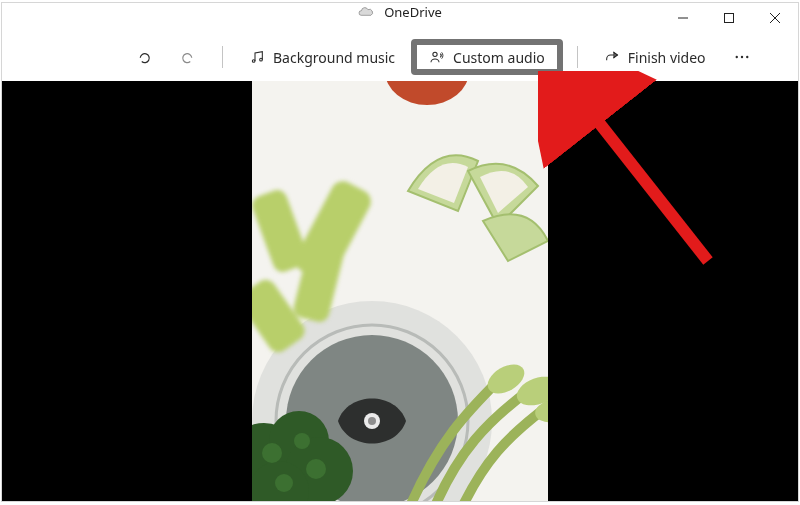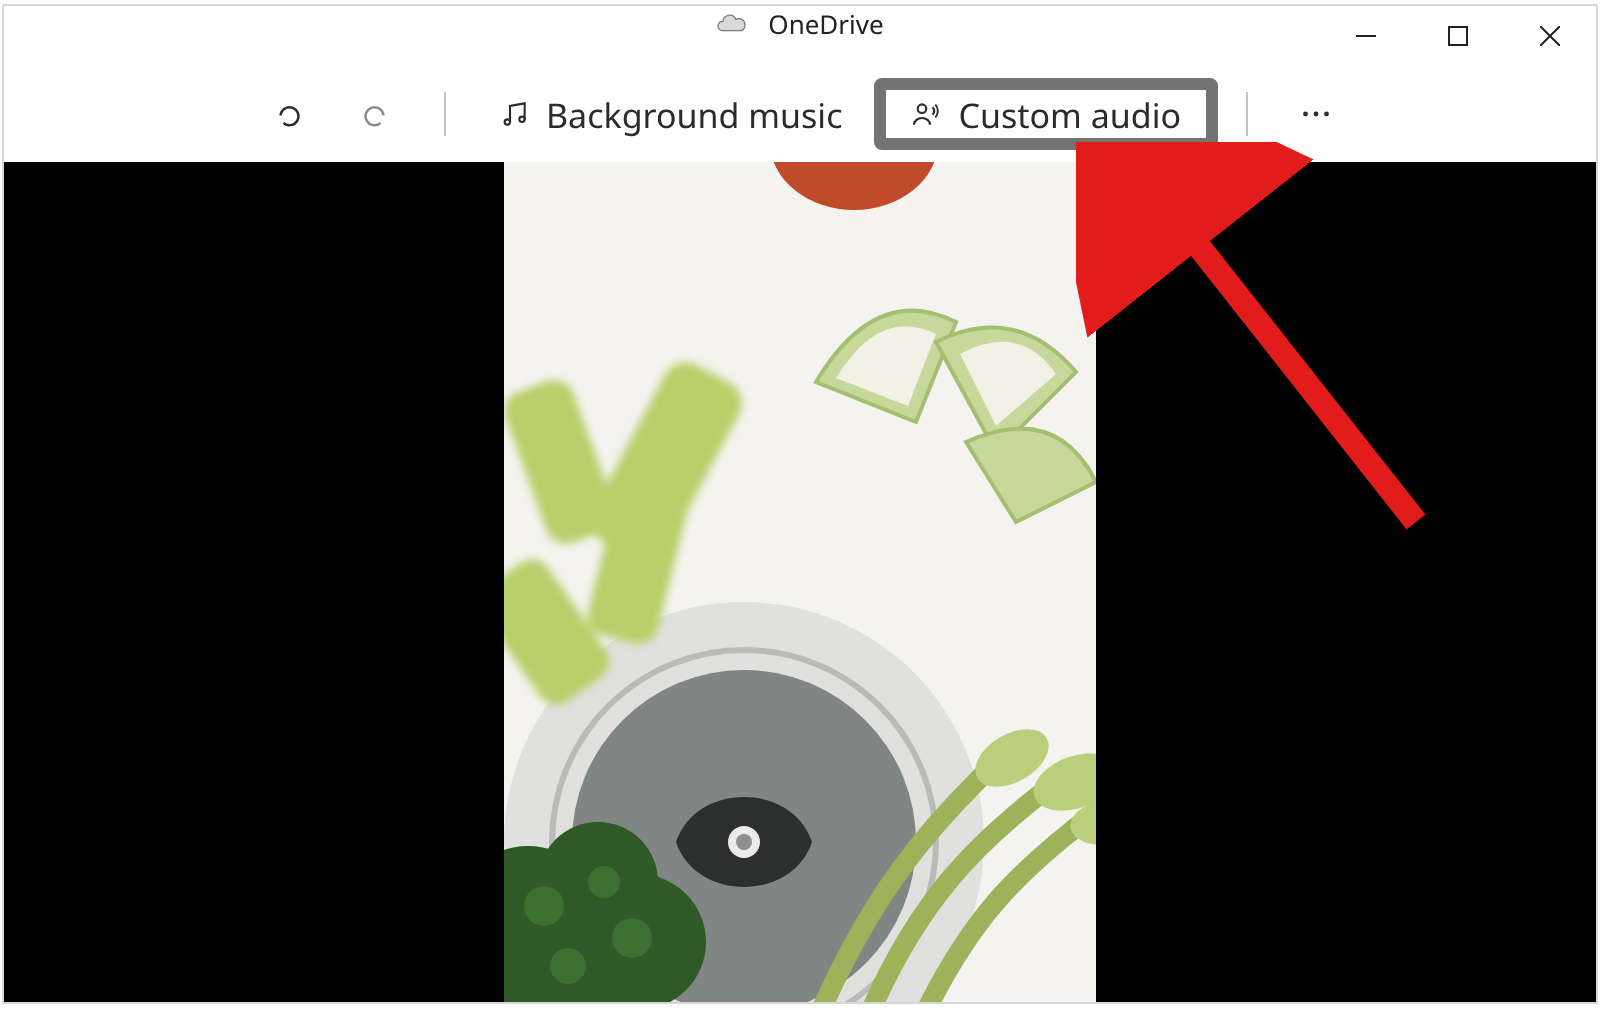--- a/index.html
+++ b/index.html
@@ -3,21 +3,21 @@
 <meta charset="utf-8">
 <style>
   * { margin: 0; padding: 0; box-sizing: border-box; }
   html, body { width: 800px; height: 505px; font-family: "Segoe UI", system-ui, sans-serif; background: #fff; overflow: hidden; }
   .frame { border: 1px solid #d6d6d6; width: 798px; height: 500px; margin: 2px auto 0; background: #fff; display: flex; flex-direction: column; }
   .titlebar { height: 30px; display: flex; align-items: center; justify-content: flex-end; gap: 0; padding-right: 0; }
   .titlecenter { position: absolute; left: 50%; transform: translateX(-50%); display: flex; align-items: center; gap: 10px; font-size: 13px; color: #222; }
   .titlewrap { position: relative; height: 30px; width: 100%; }
   .winbtn { width: 46px; height: 30px; display: flex; align-items: center; justify-content: center; color: #222; }
   .toolbar { height: 48px; display: flex; align-items: center; padding: 0 8px; gap: 4px; }
-  .tbtn { height: 36px; padding: 0 12px; border-radius: 4px; display: flex; align-items: center; gap: 8px; font-size: 17px; color: #2b2b2b; }
+  .tbtn { height: 36px; padding: 0 12px; border-radius: 4px; display: flex; align-items: center; gap: 8px; font-size: 14px; color: #2b2b2b; }
   .tbtn.active { border: 6px solid #737373; }
   .iconbtn { width: 40px; height: 36px; display: flex; align-items: center; justify-content: center; color: #2b2b2b; border-radius: 4px; }
   .divider { width: 1px; height: 22px; background: #c4c4c4; margin: 0 10px; }
   .canvas { flex: 1; background: #000; display: flex; align-items: stretch; justify-content: center; position: relative; }
   .videoframe { width: 296px; background: #f4f3ef; position: relative; overflow: hidden; }
   .videoframe .veg { position: absolute; }
   .arrow { position: absolute; pointer-events: none; }
   svg { display: block; }
 </style>
 </head>
@@ -87,20 +87,30 @@
         <svg width="16" height="16" viewBox="0 0 24 24" fill="none" stroke="#2b2b2b" stroke-width="1.6">
           <circle cx="9" cy="8" r="3.2"></circle>
           <path d="M3 20c0-3 3-5 6-5s6 2 6 5"></path>
           <path d="M17 7c1.5 1.5 1.5 4 0 5.5"></path>
           <path d="M19 5c2.5 2.5 2.5 7 0 9.5" stroke-width="1.4"></path>
         </svg>
       </span>
       <span>Custom audio</span>
     </div>
     <div class="divider"></div>
+    <div class="tbtn">
+      <span>
+        <svg width="16" height="16" viewBox="0 0 24 24" fill="none" stroke="#2b2b2b" stroke-width="1.6">
+          <path d="M15 5l5 4-5 4V5z" fill="none"></path>
+          <path d="M20 9H10a6 6 0 0 0-6 6v2"></path>
+          <path d="M14 5l6 4-6 4"></path>
+        </svg>
+      </span>
+      <span>Finish video</span>
+    </div>
     <div class="iconbtn" title="See more">
       <svg width="18" height="18" viewBox="0 0 24 24" fill="#2b2b2b">
           <circle cx="5" cy="12" r="1.6"></circle>
           <circle cx="12" cy="12" r="1.6"></circle>
           <circle cx="19" cy="12" r="1.6"></circle>
         </svg>
     </div>
   </div>
 
   <div class="canvas">

